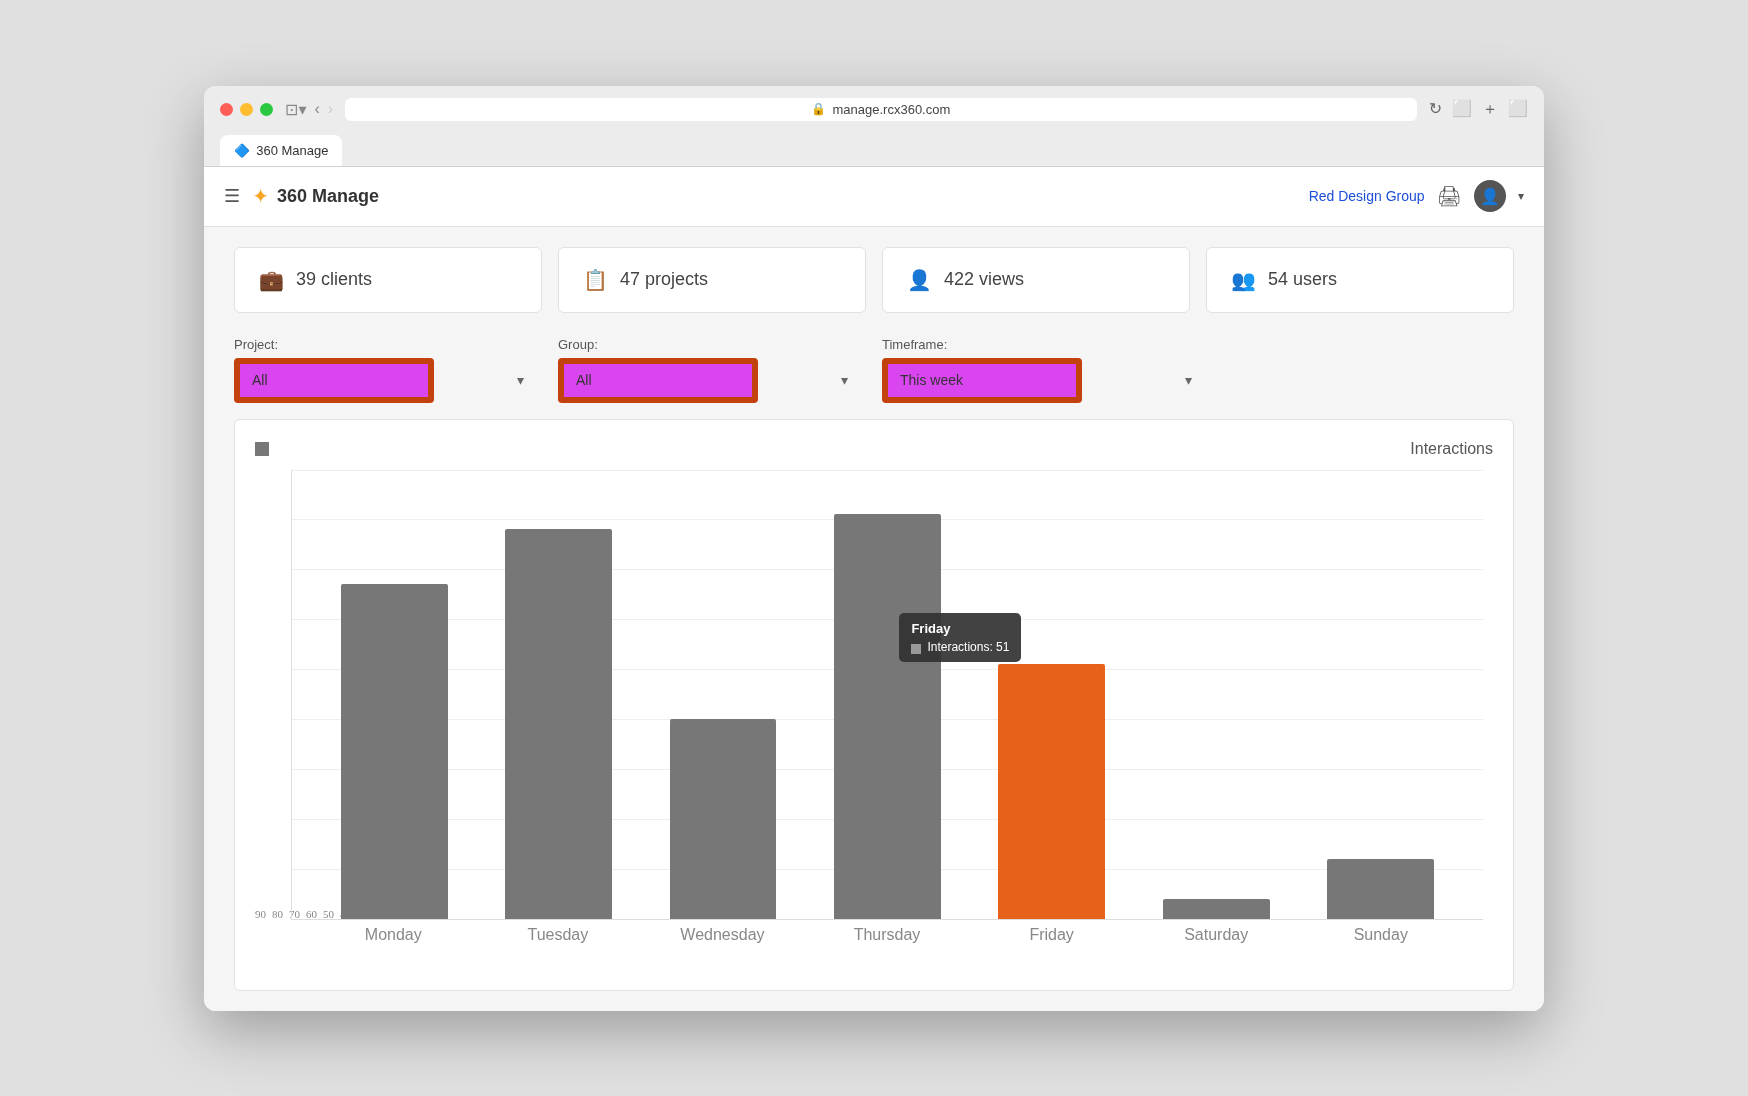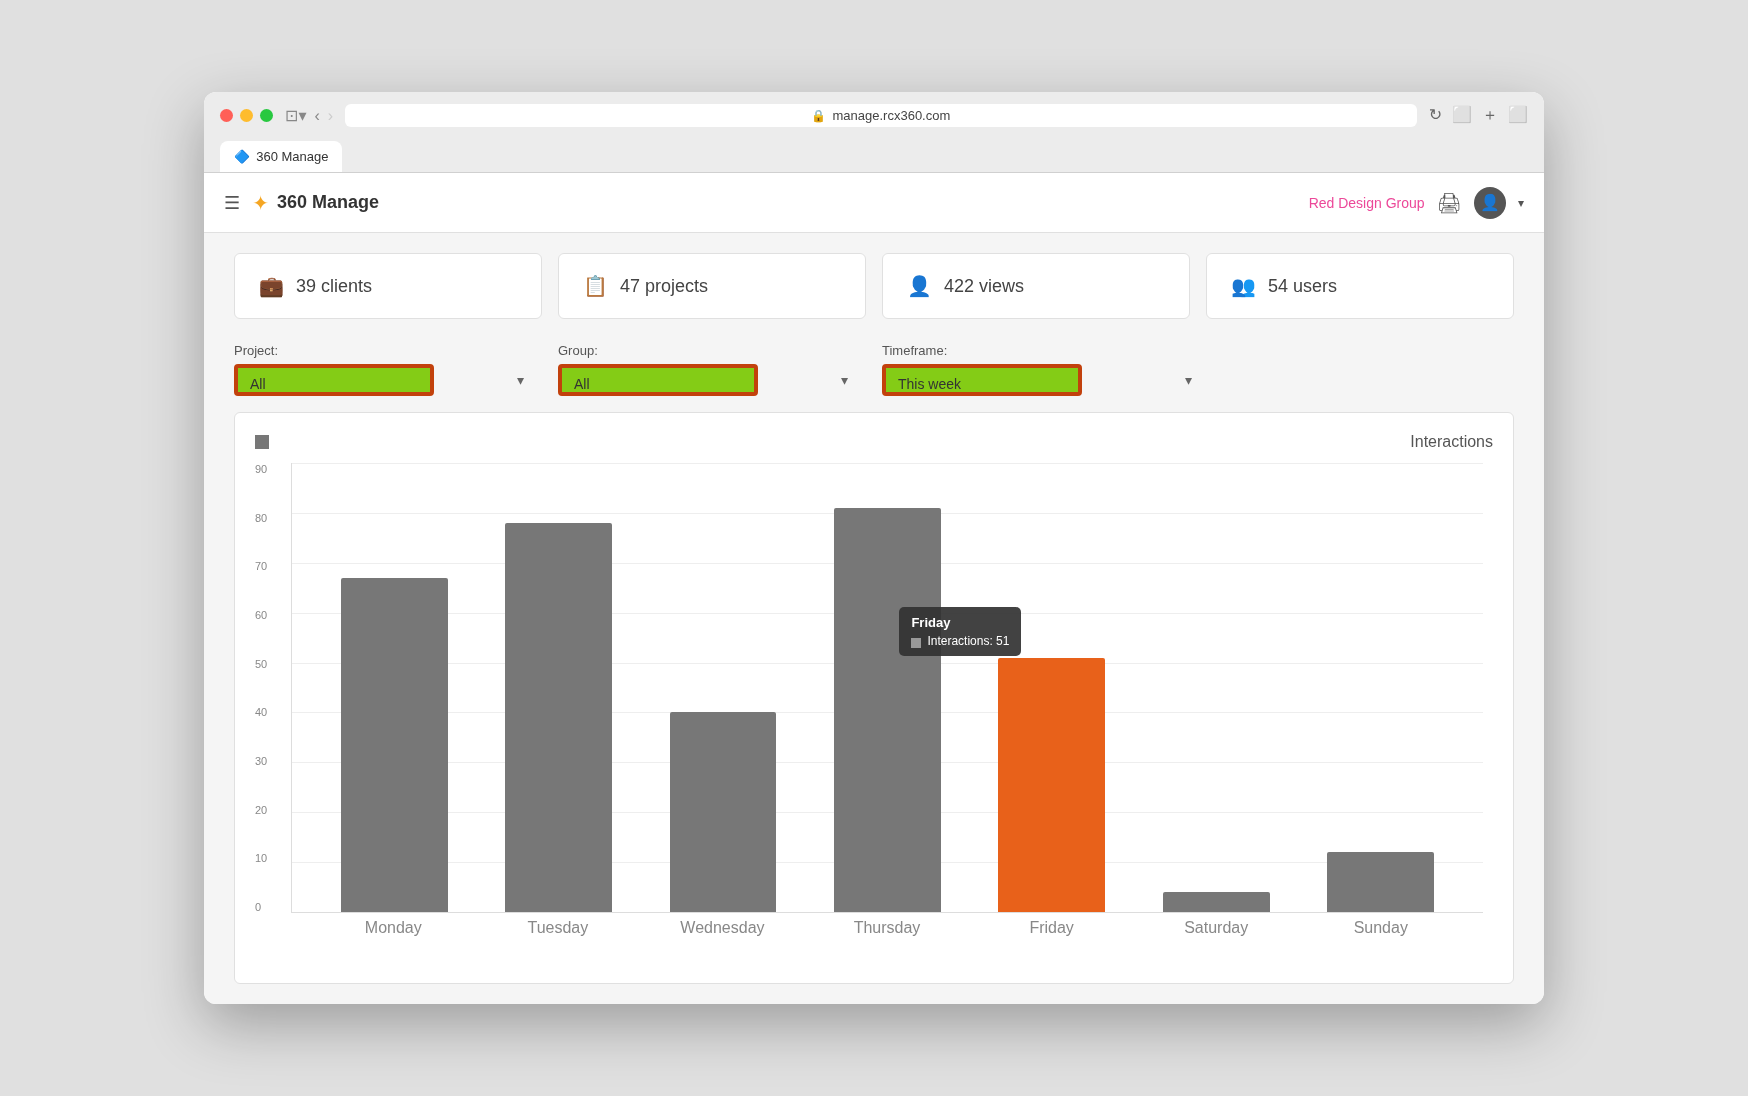--- a/index.html
+++ b/index.html
@@ -117,21 +117,21 @@
       align-items: center;
       gap: 8px;
     }
     .logo-star { color: #f5a623; font-size: 20px; }
     .app-title { font-size: 18px; font-weight: 600; color: #333; }
     .app-header-right {
       display: flex;
       align-items: center;
       gap: 12px;
     }
-    .company-name { font-size: 14px; color: #ec4899; }
+    .company-name { font-size: 14px; color: #1d4ed8; }
     .header-icon { font-size: 20px; color: #555; cursor: pointer; }
     .avatar-circle {
       width: 32px;
       height: 32px;
       border-radius: 50%;
       background: #555;
       color: white;
       display: flex;
       align-items: center;
       justify-content: center;
@@ -175,24 +175,24 @@
       flex-direction: column;
       gap: 6px;
     }
     .filter-label {
       font-size: 13px;
       color: #555;
       font-weight: 500;
     }
     .filter-select {
       appearance: none;
-      background: #84cc16;
-      border: 4px solid #c2410c;
+      background: #d946ef;
+      border: 6px solid #c2410c;
       border-radius: 4px;
-      padding: 8px 36px 0 12px;
+      padding: 8px 36px 9px 12px;
       font-size: 14px;
       color: #333;
       cursor: pointer;
       position: relative;
       background-image: none;
       min-width: 200px;
     }
     .select-wrapper {
       position: relative;
       display: inline-block;
@@ -237,23 +237,23 @@
       position: relative;
       height: 480px;
     }
     .y-axis {
       position: absolute;
       left: 0;
       top: 0;
       bottom: 30px;
       width: 36px;
       display: flex;
-      flex-direction: column;
       justify-content: space-between;
-      align-items: flex-start;
+      align-items: flex-end;
+      font-family: Liberation Serif, serif;
     }
     .y-label {
       font-size: 11px;
       color: #888;
       padding-right: 6px;
     }
     .chart-inner {
       position: absolute;
       left: 36px;
       right: 10px;

